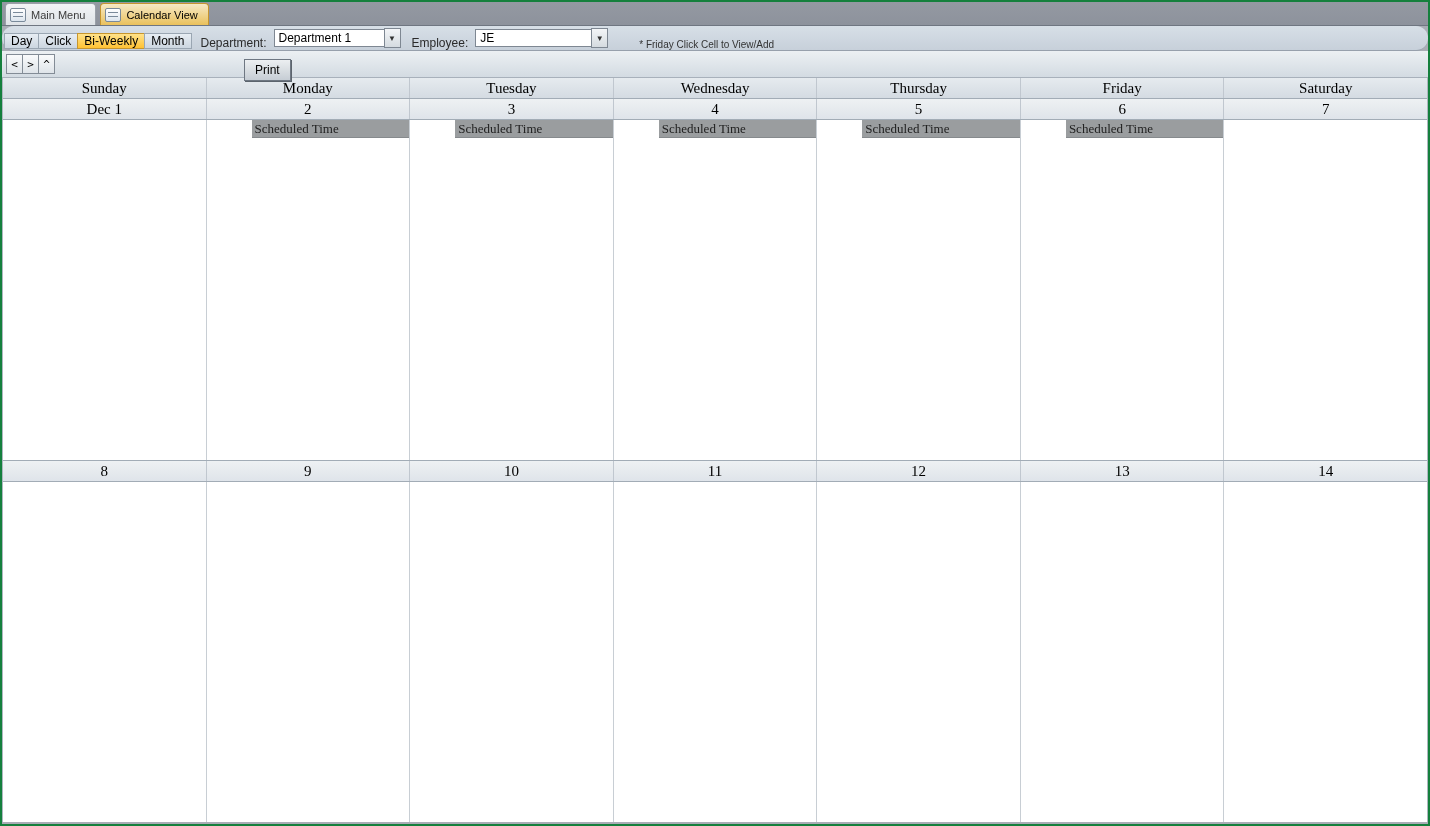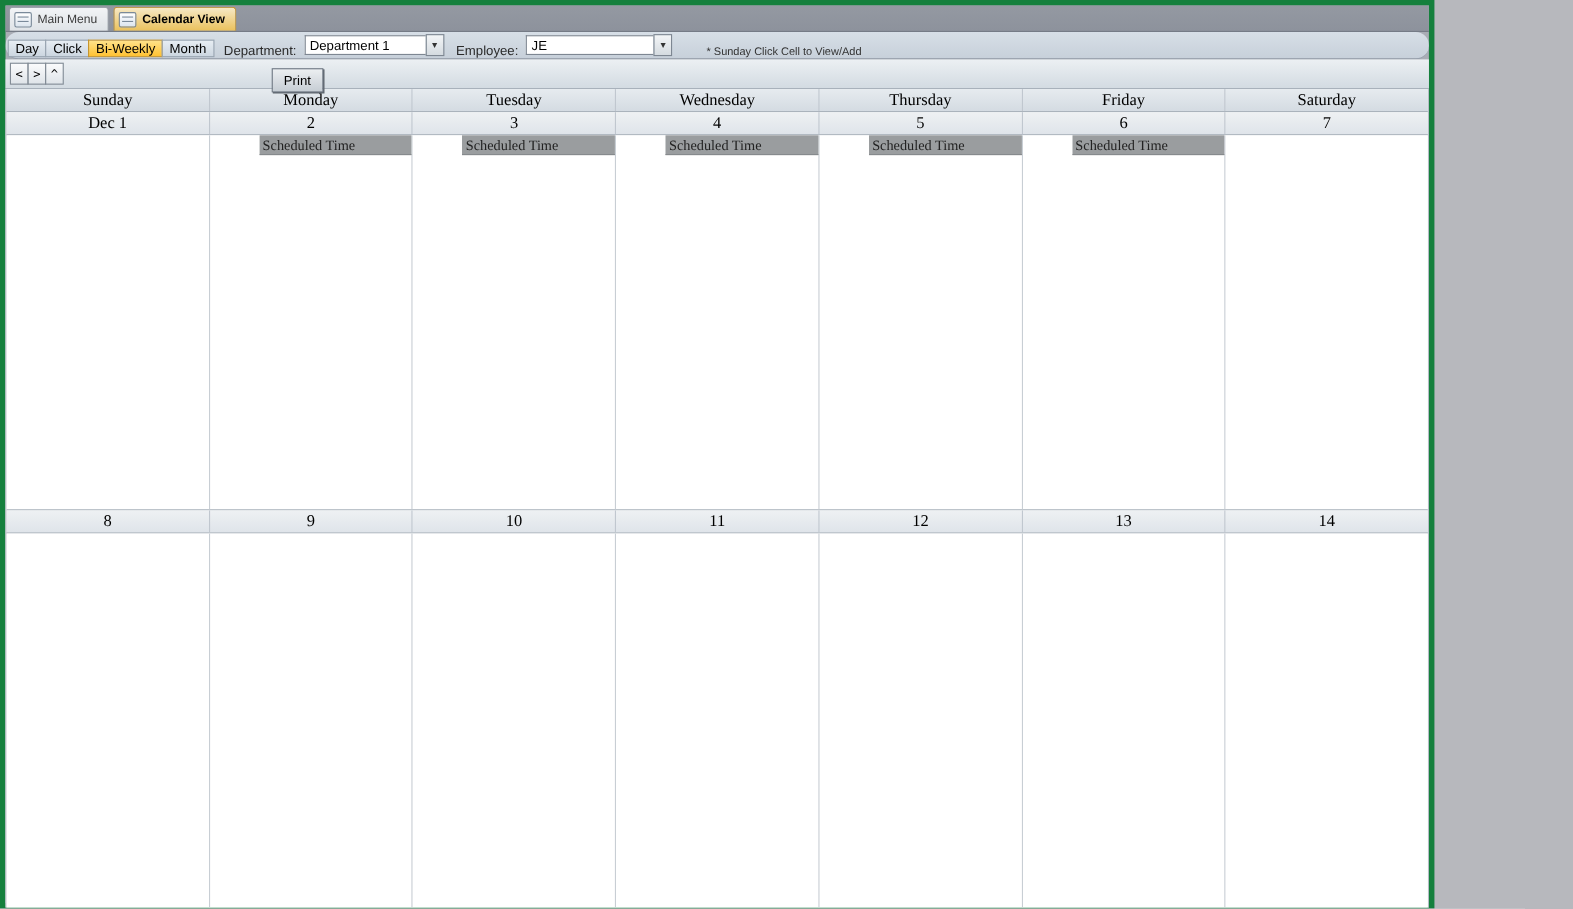--- a/index.html
+++ b/index.html
@@ -8,23 +8,23 @@
   font-family: "Segoe UI", Tahoma, sans-serif;
   font-size: 13px;
   background: #b7b8bd;
   color: #000;
   width: 1430px;
   height: 826px;
   overflow: hidden;
 }
 .app-frame {
   box-sizing: border-box;
-  width: 1304px;
+  width: 1430px;
   height: 826px;
-  border: 5px solid #15803d;
+  border: 2px solid #15803d;
   background: #a9adb5;
 }
 
 .tab-strip {
   height: 23px;
   background: linear-gradient(#9499a2, #8d929c);
   border-bottom: 1px solid #6f7681;
   display: flex;
   align-items: flex-end;
   padding-left: 3px;
@@ -41,21 +41,21 @@
   font-size: 11px;
   color: #3b3b3b;
   cursor: pointer;
 }
 .tab.inactive {
   background: linear-gradient(#f2f4f6, #dfe3e7);
 }
 .tab.active {
   background: linear-gradient(#f6e9c6, #eac15c);
   color: #000;
-  font-weight: bold;
+  font-weight: normal;
   border-color: #c6952e;
 }
 .tab-icon {
   width: 14px;
   height: 12px;
   margin-right: 5px;
   border: 1px solid #7a8a9a;
   background: linear-gradient(#ffffff, #dce5ee);
   position: relative;
   border-radius: 2px;
@@ -273,21 +273,21 @@
       <input type="text" style="width: 110px;" value="Department 1">
       <div class="combo-btn">▼</div>
     </div>
 
     <div class="toolbar-label">Employee:</div>
     <div class="combo">
       <input type="text" style="width: 116px;" value="JE">
       <div class="combo-btn">▼</div>
     </div>
 
-    <div class="hint">* Sunday Click Cell to View/Add</div>
+    <div class="hint">* Friday Click Cell to View/Add</div>
   </div>
 
   <div class="nav-row">
     <div class="nav-btn">&lt;</div>
     <div class="nav-btn">&gt;</div>
     <div class="nav-btn">^</div>
     <div class="print-slot">
       <button class="btn-raised">Print</button>
     </div>
   </div>

